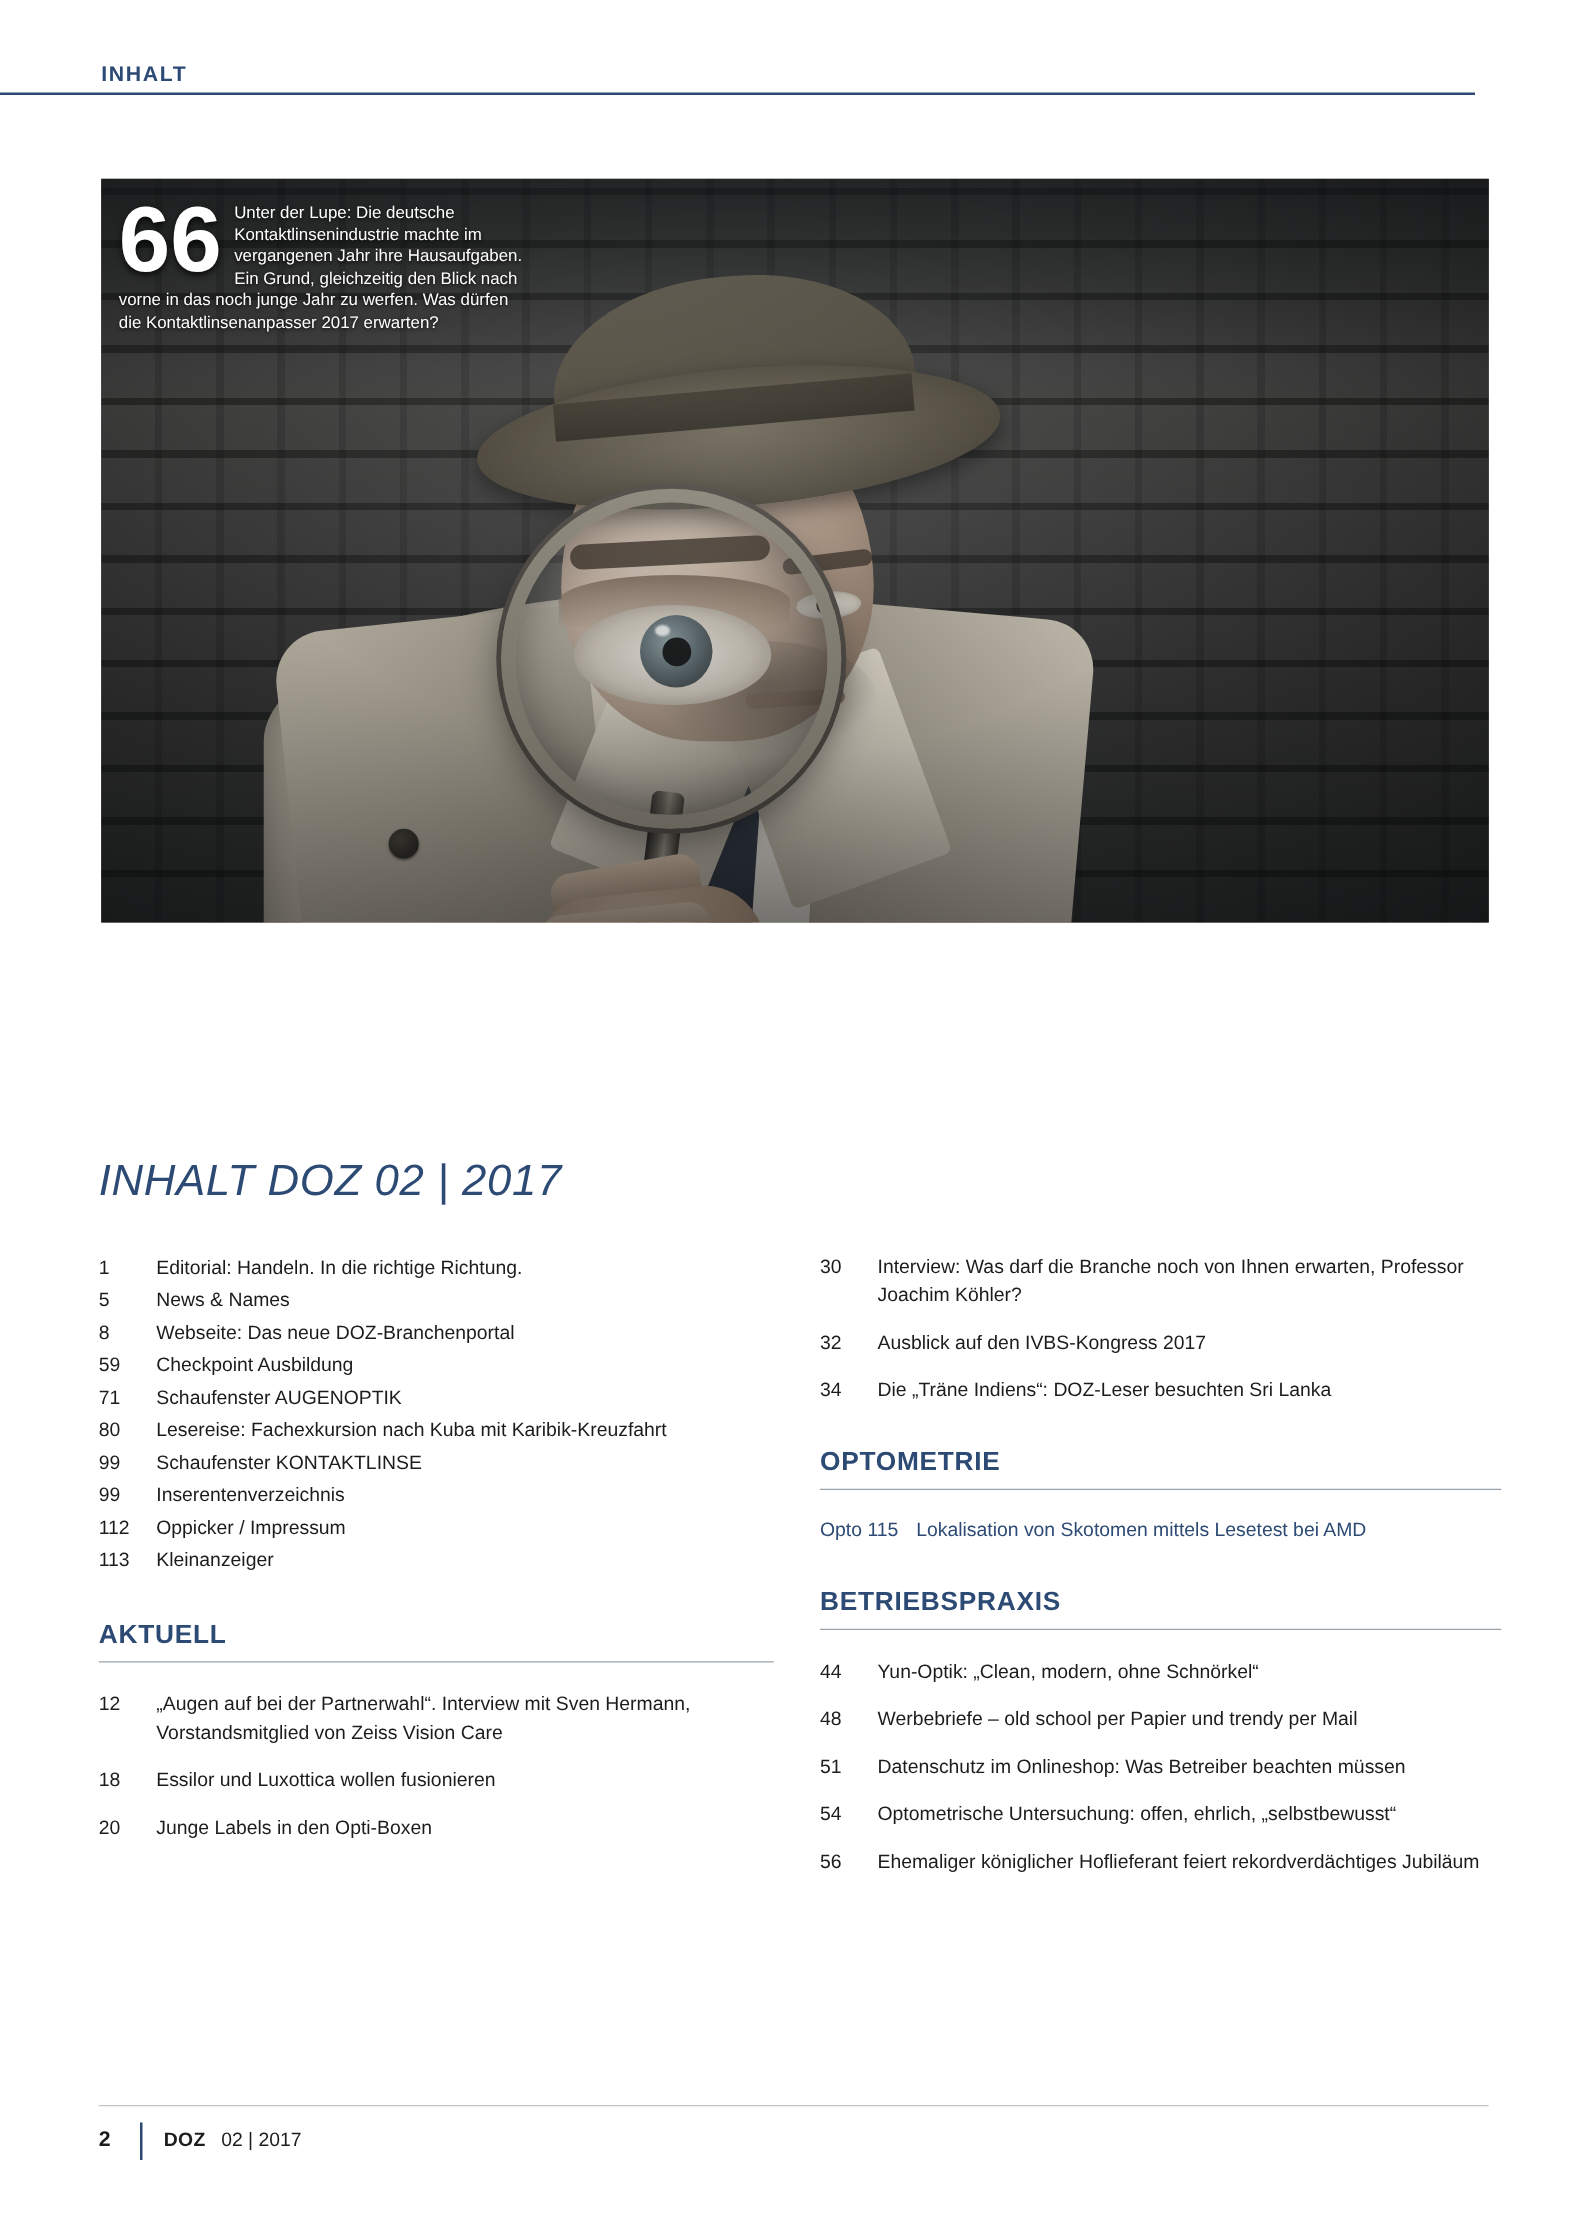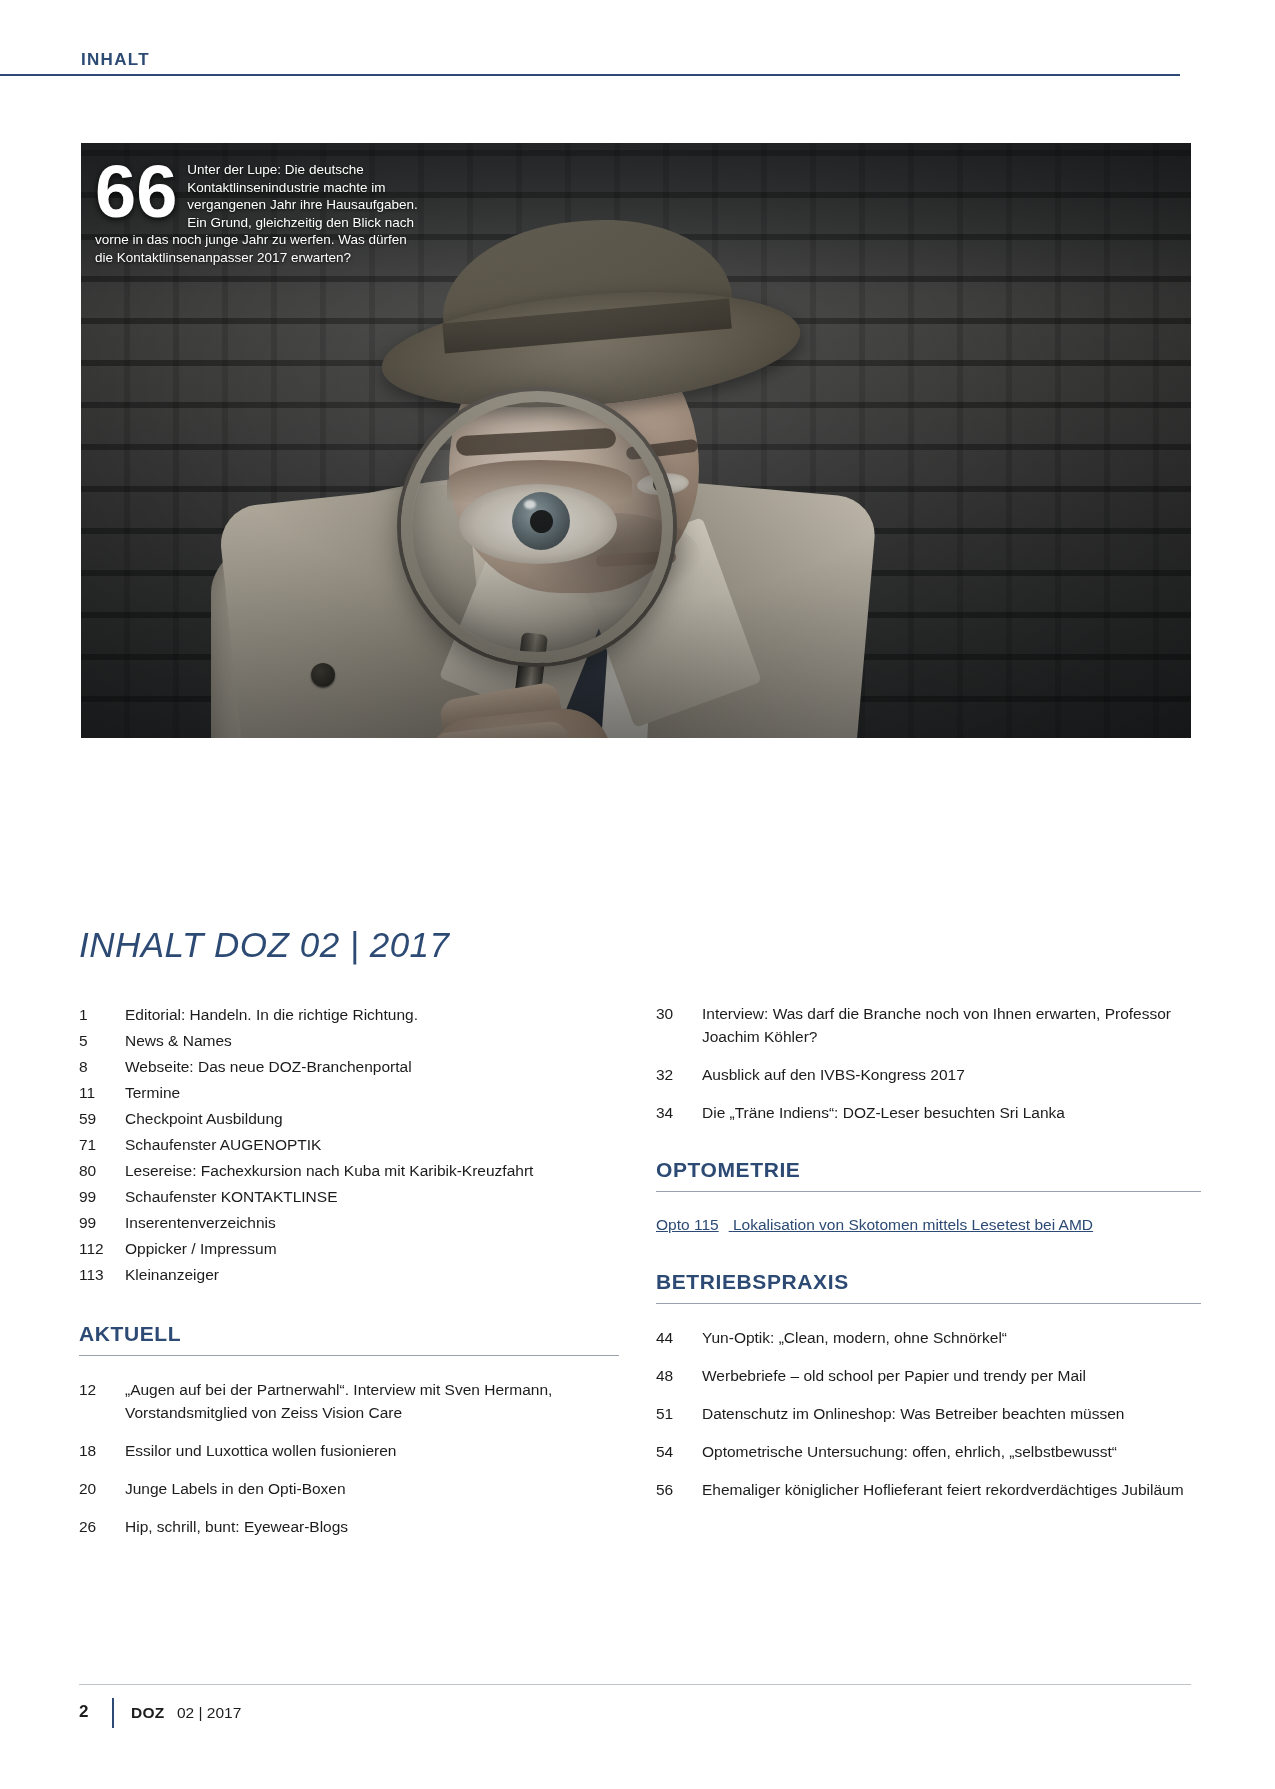--- a/index.html
+++ b/index.html
@@ -449,21 +449,20 @@
     height: 1px;
     background: #9aa3ad;
     margin: 9px 0 22px 0;
   }
   .section-head-wrap { margin-top: 34px; }
 
   .opto-line {
     font-size: 15.5px;
     color: #2c4a73;
     line-height: 22px;
-    text-decoration: underline;
   }
   .opto-line .lbl { margin-right: 10px; }
 
   
   .footer {
     position: absolute;
     left: 79px;
     top: 1698px;
     width: 1112px;
     height: 40px;
@@ -570,24 +569,20 @@
       </li>
       <li class="row">
         <span class="pg">5</span>
         <span class="txt">News &amp; Names</span>
       </li>
       <li class="row">
         <span class="pg">8</span>
         <span class="txt">Webseite: Das neue DOZ-Branchenportal</span>
       </li>
       <li class="row">
-        <span class="pg">11</span>
-        <span class="txt">Termine</span>
-      </li>
-      <li class="row">
         <span class="pg">59</span>
         <span class="txt">Checkpoint Ausbildung</span>
       </li>
       <li class="row">
         <span class="pg">71</span>
         <span class="txt">Schaufenster AUGENOPTIK</span>
       </li>
       <li class="row">
         <span class="pg">80</span>
         <span class="txt">Lesereise: Fachexkursion nach Kuba mit Karibik-Kreuzfahrt</span>
@@ -618,24 +613,20 @@
           <span class="pg">12</span>
           <span class="txt">„Augen auf bei der Partnerwahl“. Interview mit Sven Hermann, Vorstandsmitglied von Zeiss Vision Care</span>
         </li>
         <li class="row">
           <span class="pg">18</span>
           <span class="txt">Essilor und Luxottica wollen fusionieren</span>
         </li>
         <li class="row">
           <span class="pg">20</span>
           <span class="txt">Junge Labels in den Opti-Boxen</span>
-        </li>
-        <li class="row">
-          <span class="pg">26</span>
-          <span class="txt">Hip, schrill, bunt: Eyewear-Blogs</span>
         </li>
       </ul>
     </div>
   </div>
 
   <div class="col-right">
     <ul class="list list-loose">
       <li class="row">
         <span class="pg">30</span>
         <span class="txt">Interview: Was darf die Branche noch von Ihnen erwarten, Professor Joachim Köhler?</span>

